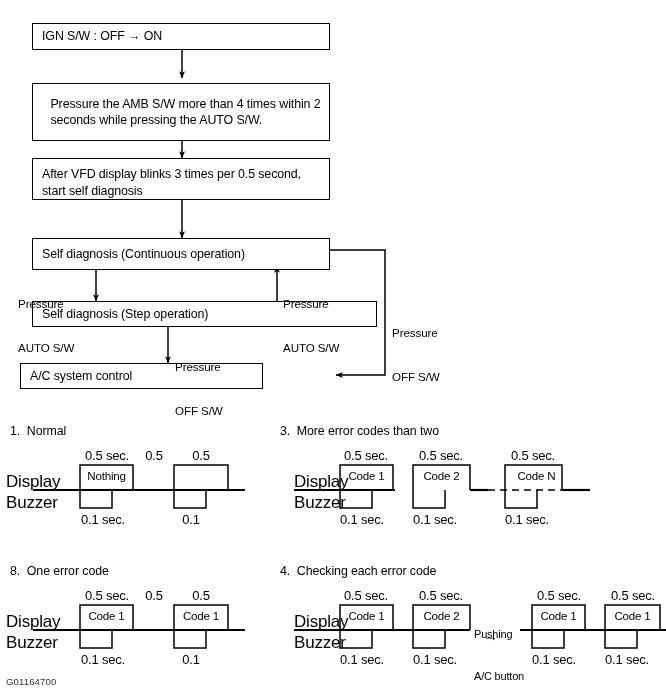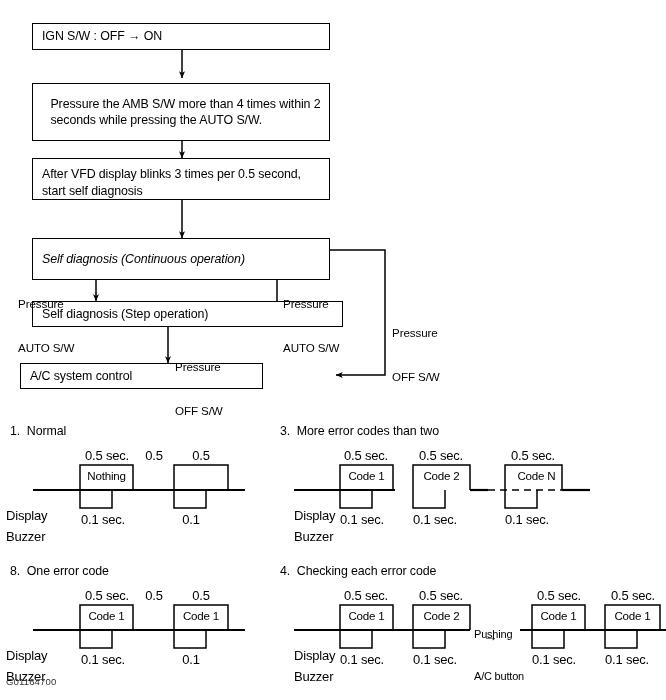--- a/index.html
+++ b/index.html
@@ -54,24 +54,23 @@
   .panel-title {
     position: absolute;
     font-size: 12.4px;
     white-space: pre;
     letter-spacing: -0.1px;
   }
   .panel svg { position: absolute; left: 0; top: 0; overflow: visible; }
 
   .wf-rowlabel {
     position: absolute;
-    font-size: 13px;
+    font-size: 17px;
     white-space: pre;
     letter-spacing: -0.2px;
-    margin-top: 36px;
   }
   .wf-toptime, .wf-bottime {
     position: absolute;
     font-size: 13px;
     white-space: pre;
     text-align: center;
     letter-spacing: -0.2px;
   }
   .wf-boxtext {
     position: absolute;
@@ -143,25 +142,25 @@
     </div>
   </div>
 
   <div class="fc-box two-line" style="left:32px; top:158px; width:298px; height:42px; align-items:flex-end; padding-top:6px;">
     <div>
       <div>After VFD display blinks 3 times per 0.5 second,</div>
       <div>start self diagnosis</div>
     </div>
   </div>
 
-  <div class="fc-box" style="left:32px; top:238px; width:298px; height:42px;font-style:italic;">
+  <div class="fc-box" style="left:32px; top:238px; width:298px; height:32px;">
     <span>Self diagnosis (Continuous operation)</span>
   </div>
 
-  <div class="fc-box" style="left:32px; top:301px; width:311px; height:26px;">
+  <div class="fc-box" style="left:32px; top:301px; width:345px; height:26px;">
     <span>Self diagnosis (Step operation)</span>
   </div>
 
   <div class="fc-box" style="left:20px; top:363px; width:243px; height:26px;">
     <span>A/C system control</span>
   </div>
 
   <div class="fc-label" style="left:18px; top:267px;">
     <div>Pressure</div>
     <div>AUTO S/W</div>

